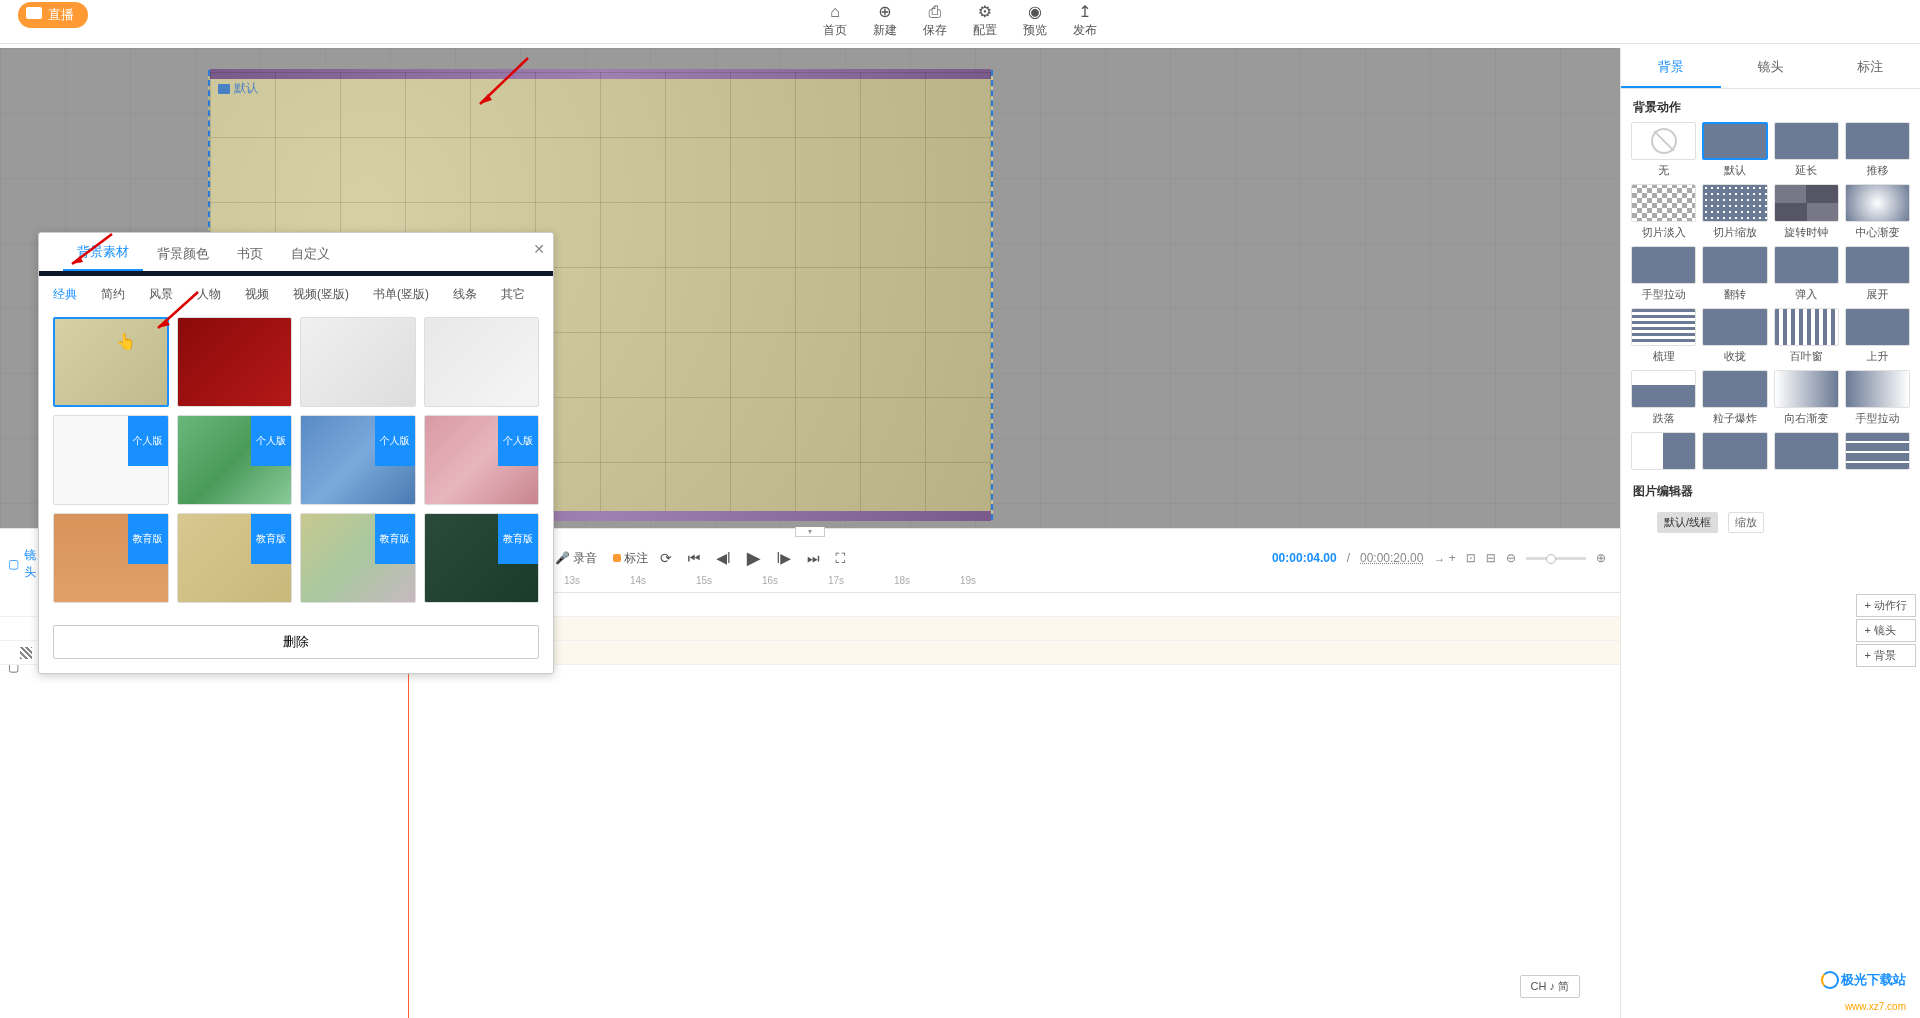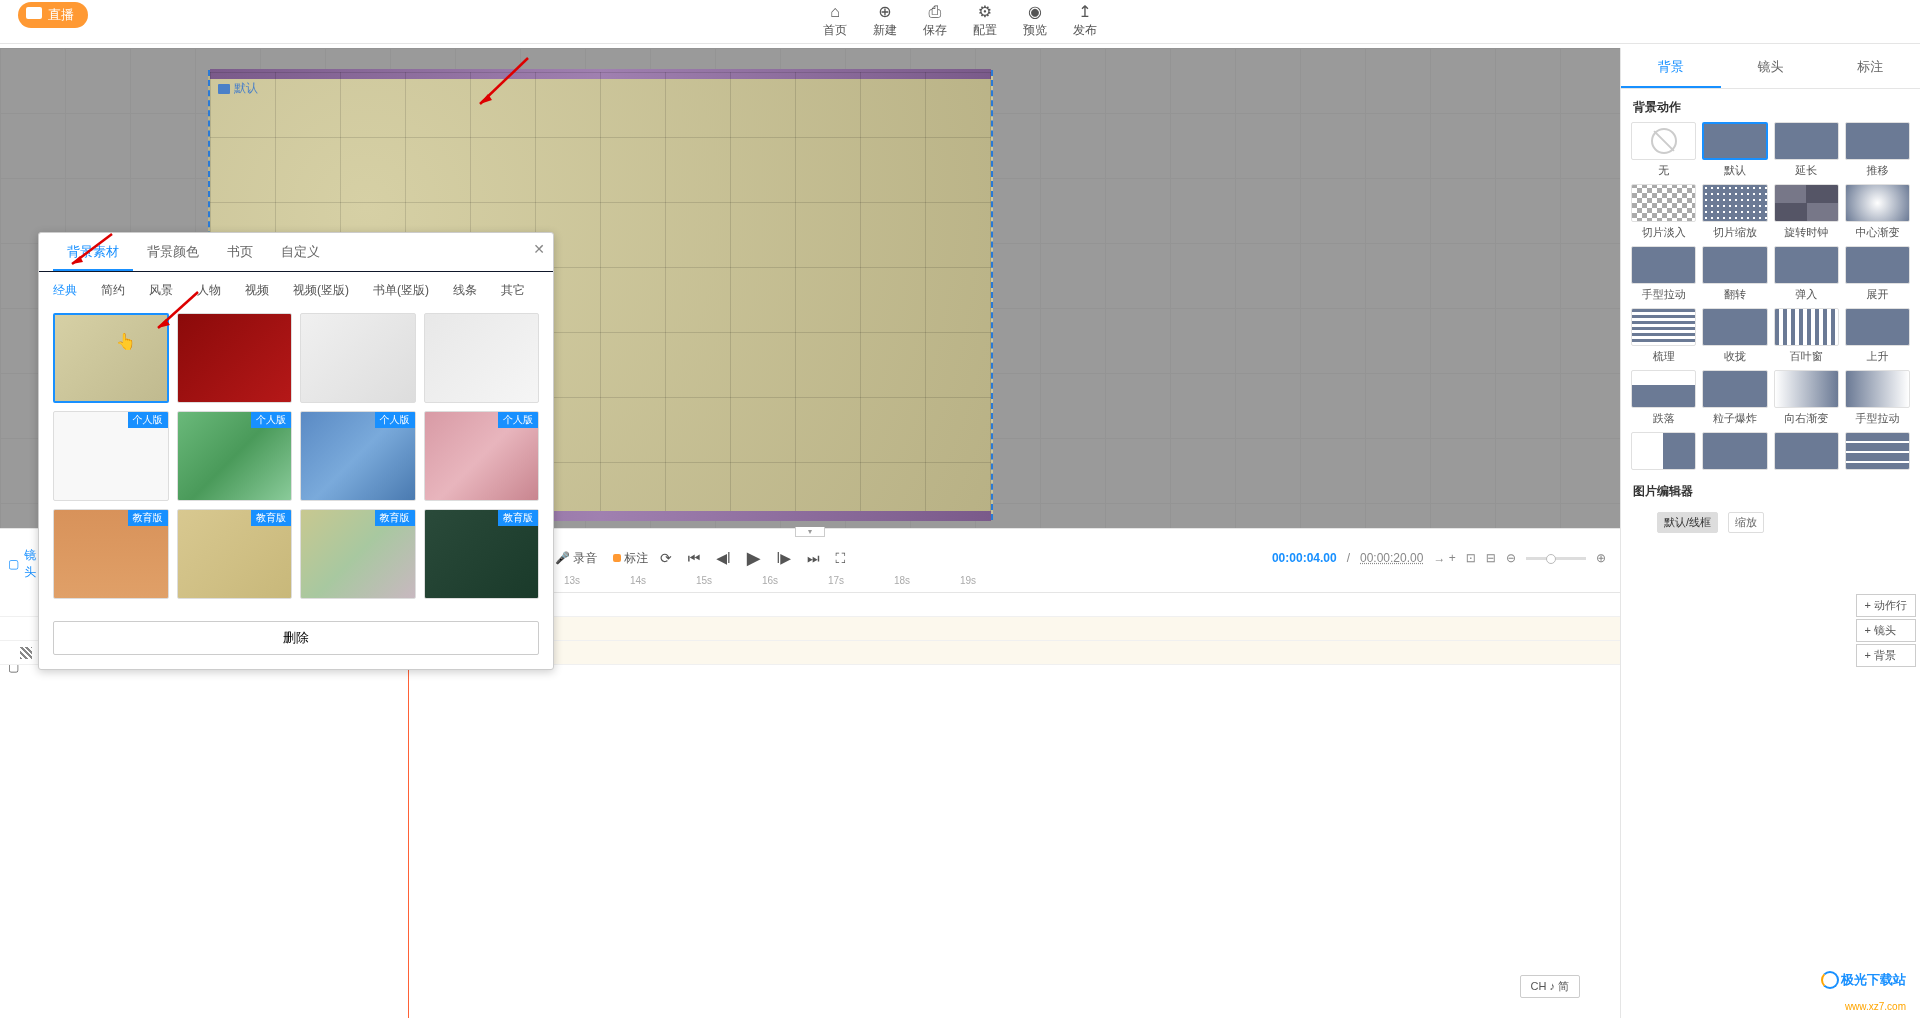--- a/index.html
+++ b/index.html
@@ -64,30 +64,30 @@
 .rp-thumb.grid4 { background: repeating-linear-gradient(#6b7a95 0 8px, #fff 8px 10px), repeating-linear-gradient(90deg, #6b7a95 0 8px, #fff 8px 10px); }
 .panel-collapse { position: absolute; left: -12px; top: 240px; width: 12px; height: 30px; background: #eee; display: flex; align-items: center; justify-content: center; font-size: 10px; color: #888; cursor: pointer; border-radius: 3px 0 0 3px; }
 
 .sub-tabs { display:flex; gap:10px; padding: 6px 12px; font-size:11px;margin-left:24px; }
 .sub-tab { padding:2px 6px; border:1px solid #ddd; border-radius:2px; color:#666; }
 .sub-tab:first-child { background:#ddd; color:#333; }
 
 
 .modal { position: absolute; left: 38px; top: 232px; width: 516px; background: #fff; border: 1px solid #ccc; border-radius: 3px; box-shadow: 0 2px 10px rgba(0,0,0,.2); z-index: 100; }
 .modal-close { position: absolute; right: 8px; top: 8px; font-size: 14px; color: #888; cursor: pointer; }
-.m-tabs { display: flex; border-bottom: 1px solid #0f172a; padding: 0 14px; }
+.m-tabs { display: flex; border-bottom: 5px solid #0f172a; padding: 0 24px; align-items: flex-end; }
 .m-tab { padding: 10px 14px 8px; font-size: 13px; color: #666; cursor: pointer; }
 .m-tab.active { color: #1890ff; border-bottom: 2px solid #1890ff; }
 .m-subtabs { display: flex; gap: 24px; padding: 10px 14px 8px; flex-wrap: wrap; }
 .m-subtab { font-size: 12px; color: #555; cursor: pointer; }
 .m-subtab.active { color: #1890ff; }
 .m-grid { display: grid; grid-template-columns: repeat(4, 1fr); gap: 8px; padding: 6px 14px 12px; max-height: 310px; overflow-y: auto; }
 .m-item { position: relative; height: 90px; border: 1px solid #ddd; border-radius: 2px; cursor: pointer; overflow: hidden; }
 .m-item.selected { border: 2px solid #1890ff; }
-.m-item .badge { position: absolute; right: 0; top: 0; background: #1890ff; color: #fff; font-size: 10px; padding: 1px 5px; }
+.m-item .badge { position: absolute; right: 0; top: 0; background: #1890ff; color: #fff; font-size: 10px; padding: 18px 5px; }
 .m-footer { display: flex; gap: 10px; padding: 10px 14px 14px; }
 .m-btn { flex: 1; padding: 7px 0; text-align: center; font-size: 13px; cursor: pointer; border-radius: 2px; }
 .m-btn.primary { background: #1890ff; color: #fff; }
 .m-btn.secondary { background: #fff; color: #000000; border: 1px solid #ccc; }
 .cursor { position:absolute; left:116px; top:332px; z-index:110; font-size:16px; }
 
 
 .sw-parch { background: linear-gradient(135deg, #d6d0a5, #c0ba8f); }
 .sw-red { background: linear-gradient(135deg, #8b0a0a, #b51818); }
 .sw-poly1 { background: linear-gradient(135deg, #f0f0f0, #ddd); }

